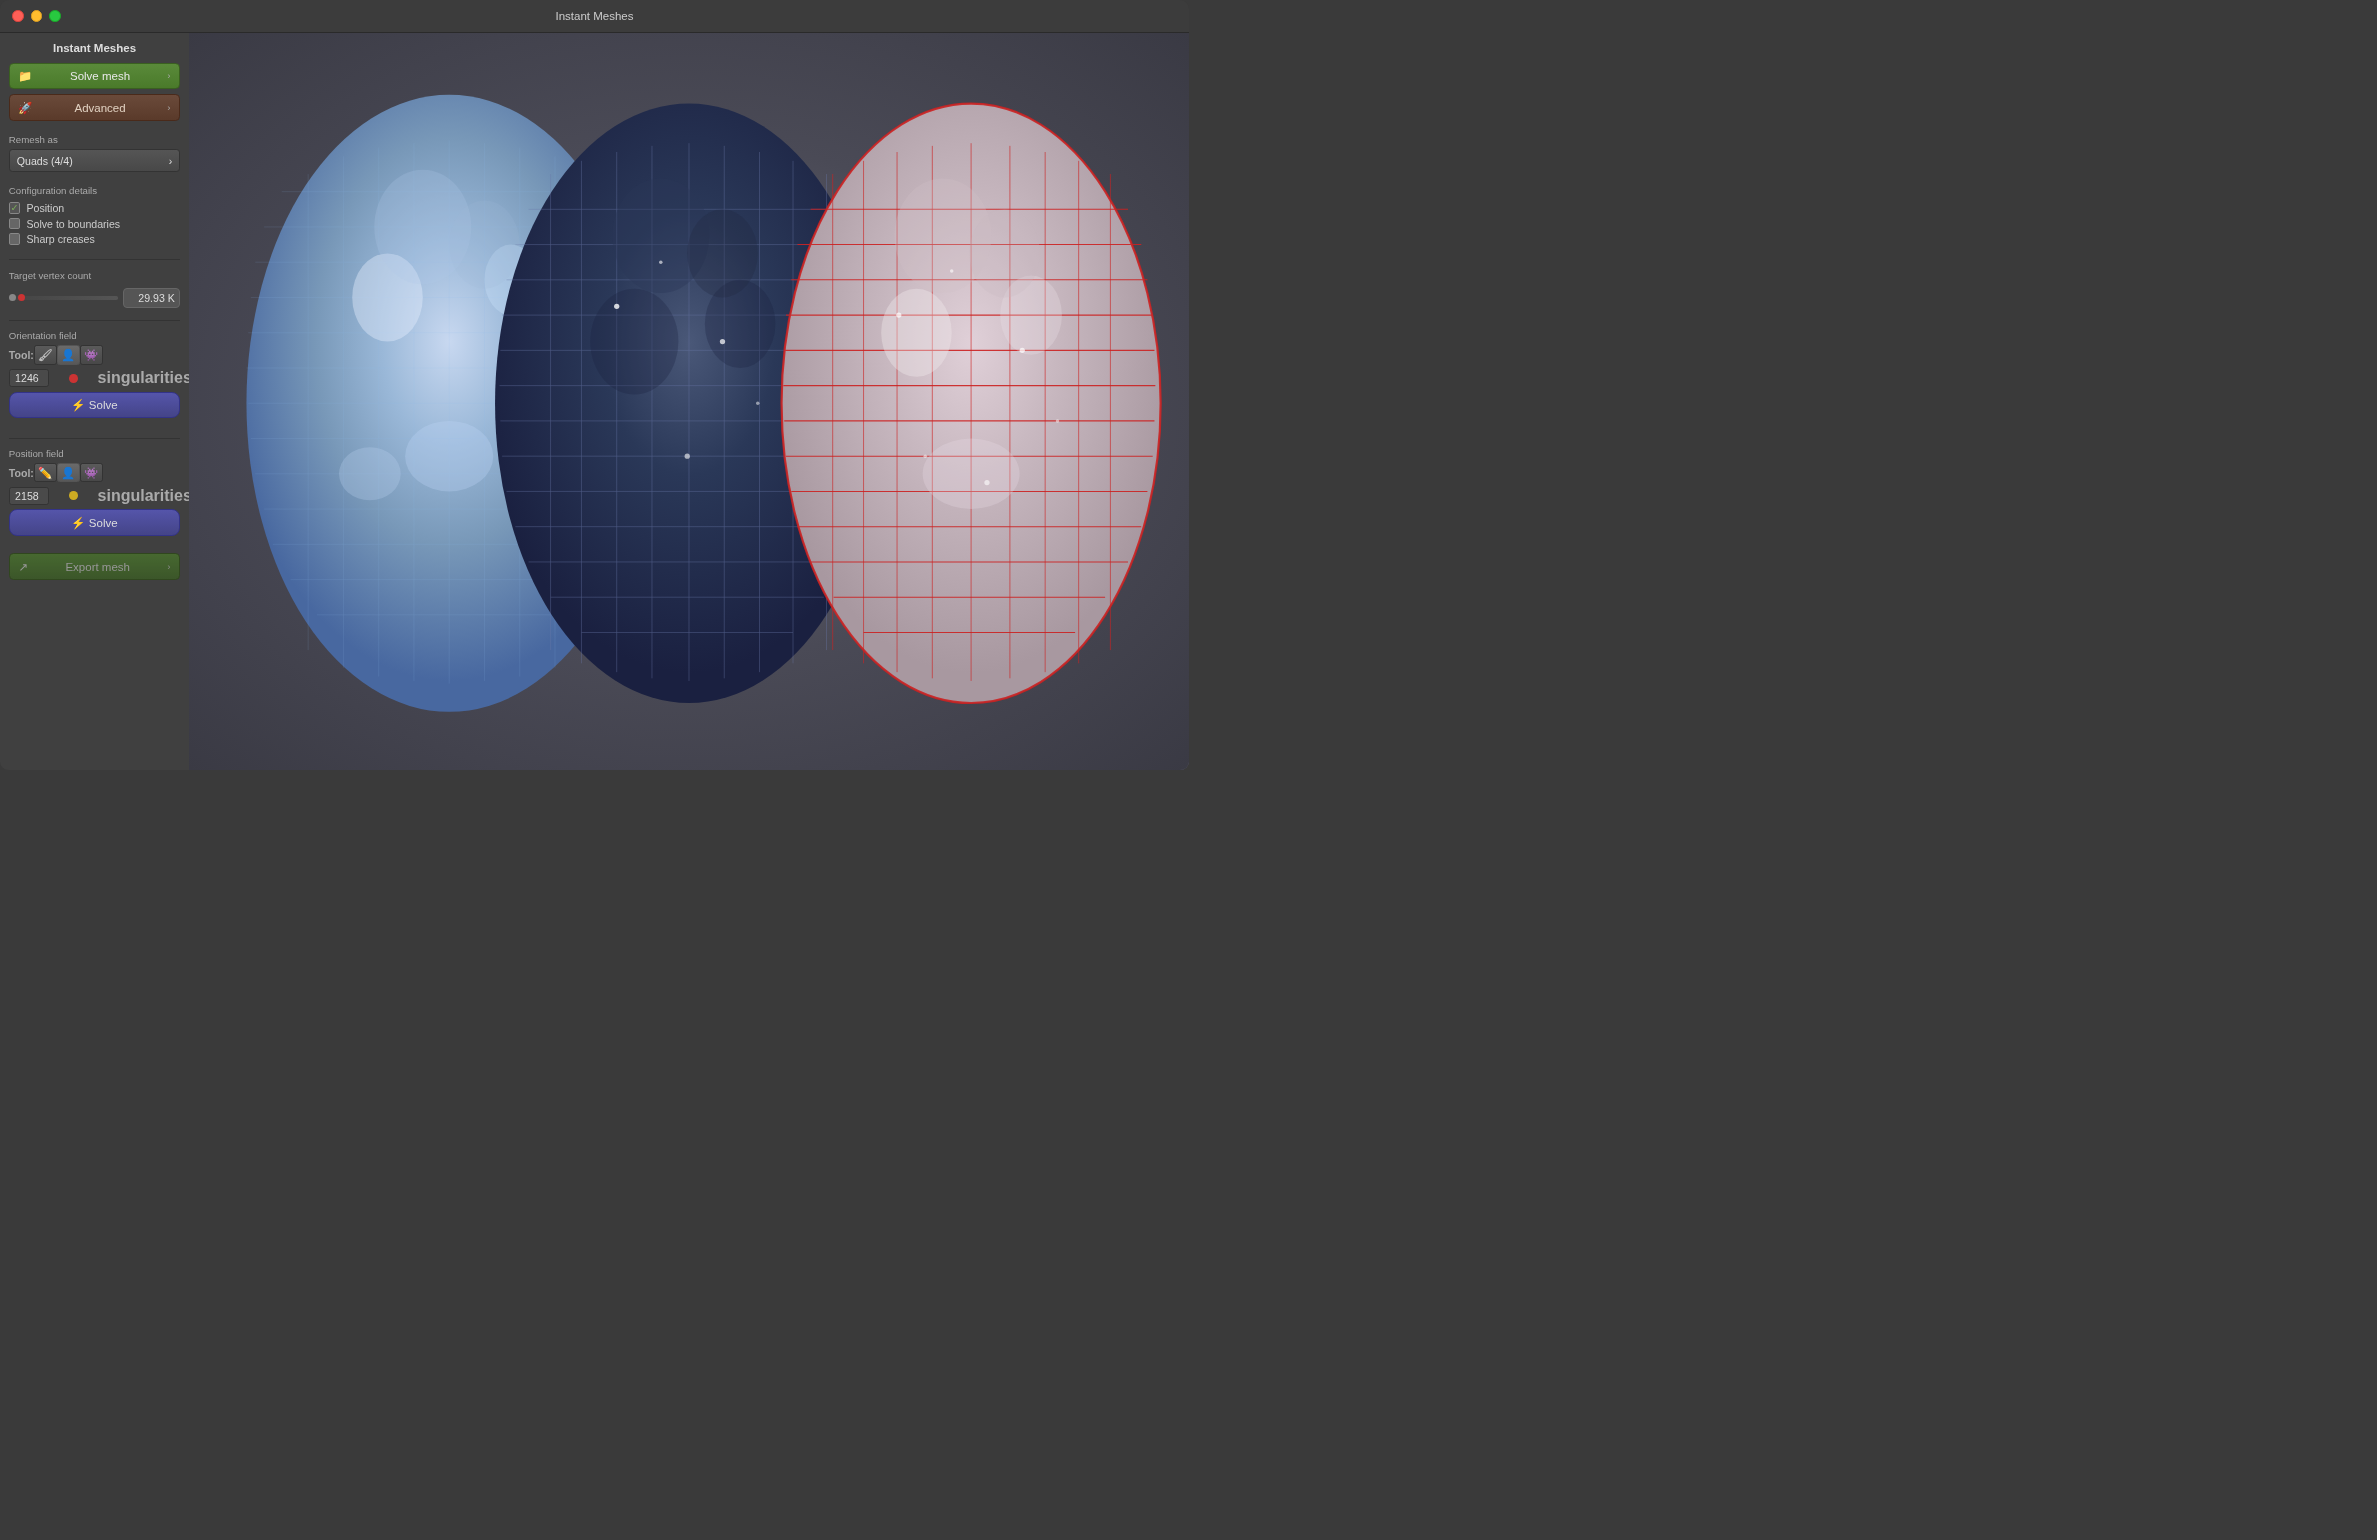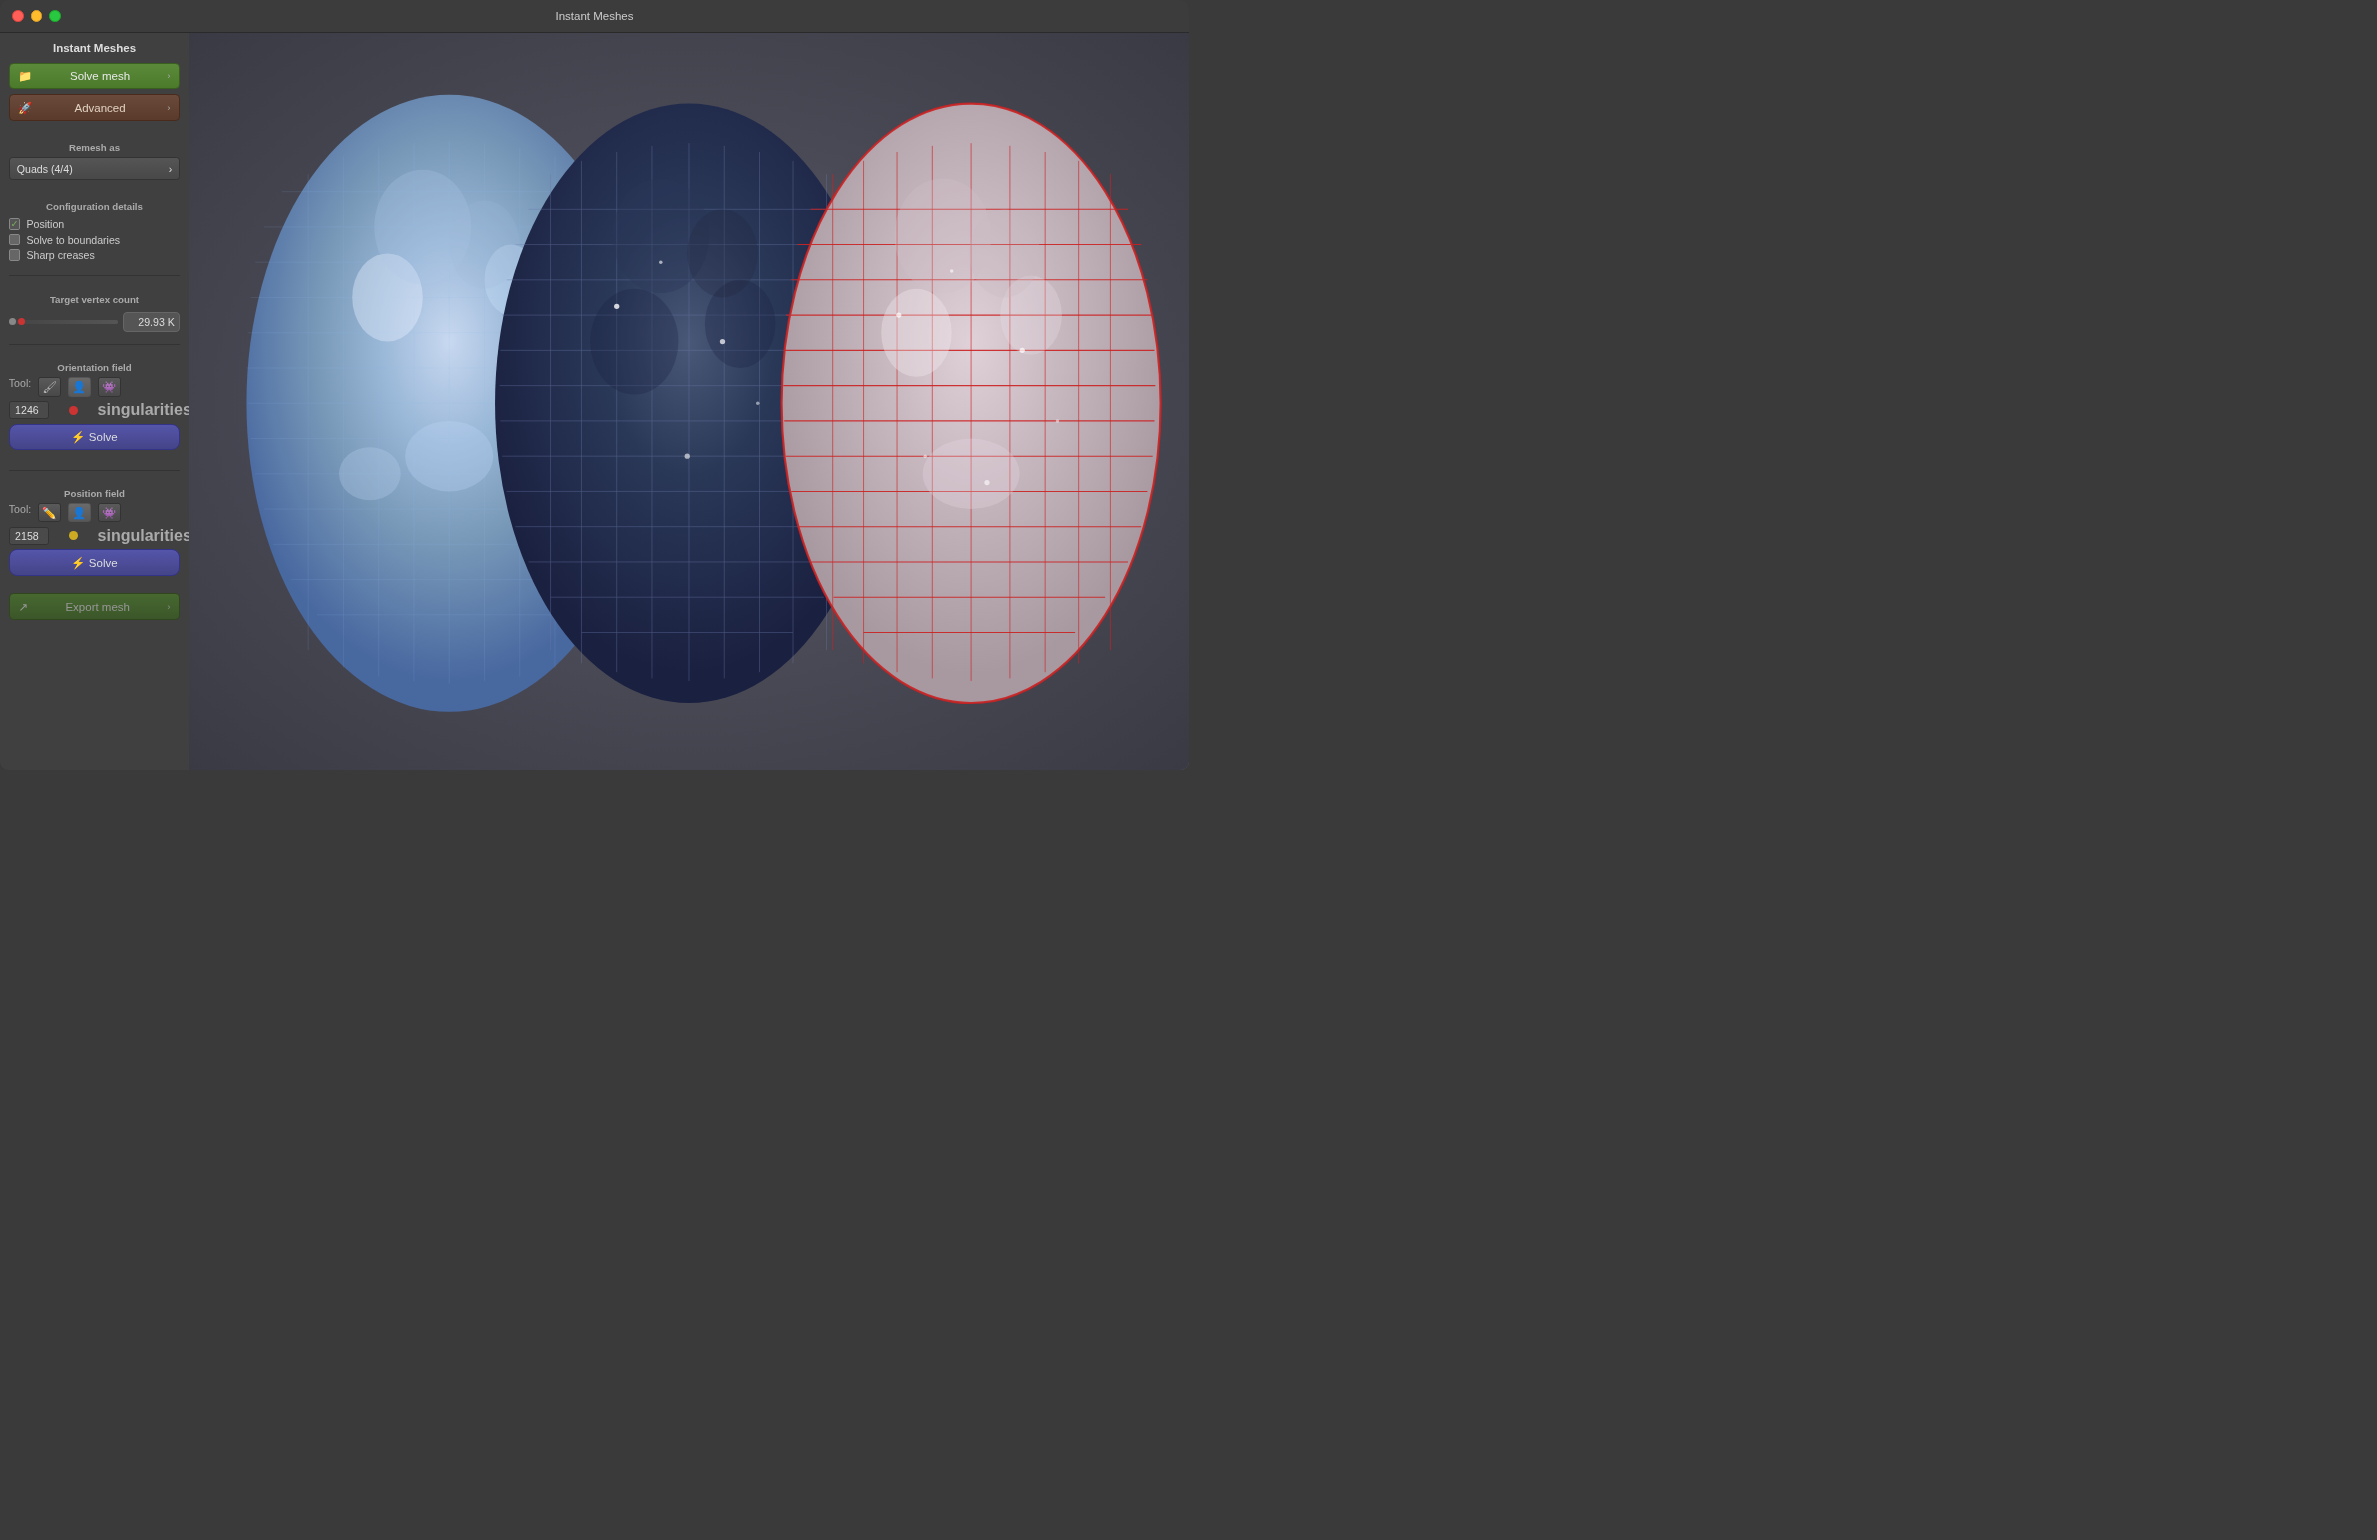--- a/index.html
+++ b/index.html
@@ -111,24 +111,23 @@
 
     .btn-arrow {
       font-size: 9.7px;
       color: #aaa;
     }
 
     
     .section-label {
       color: #aaa;
       font-size: 9.7px;
-      font-weight: 700;
+      font-weight: 400;
       margin-bottom: 4.4px;
-      margin-top: 12px;
-      text-align: center;
+      margin-top: 4px;
     }
 
     
     .dropdown {
       background: linear-gradient(180deg, #555 0%, #484848 100%);
       border: 0.9px solid #333;
       border-radius: 3.5px;
       color: #ddd;
       font-size: 10.6px;
       padding: 4.4px 7px;
@@ -221,22 +220,23 @@
       text-align: right;
     }
 
     
     .field-section {
       margin-bottom: 7px;
     }
 
     .tool-row {
       display: flex;
-      gap: 7px;
+      align-items: center;
       margin-bottom: 4.4px;
+      font-weight: bold;
     }
 
     .tool-label {
       color: #aaa;
       font-size: 10.6px;
     }
 
     .tool-btn {
       width: 23px;
       height: 19.4px;

